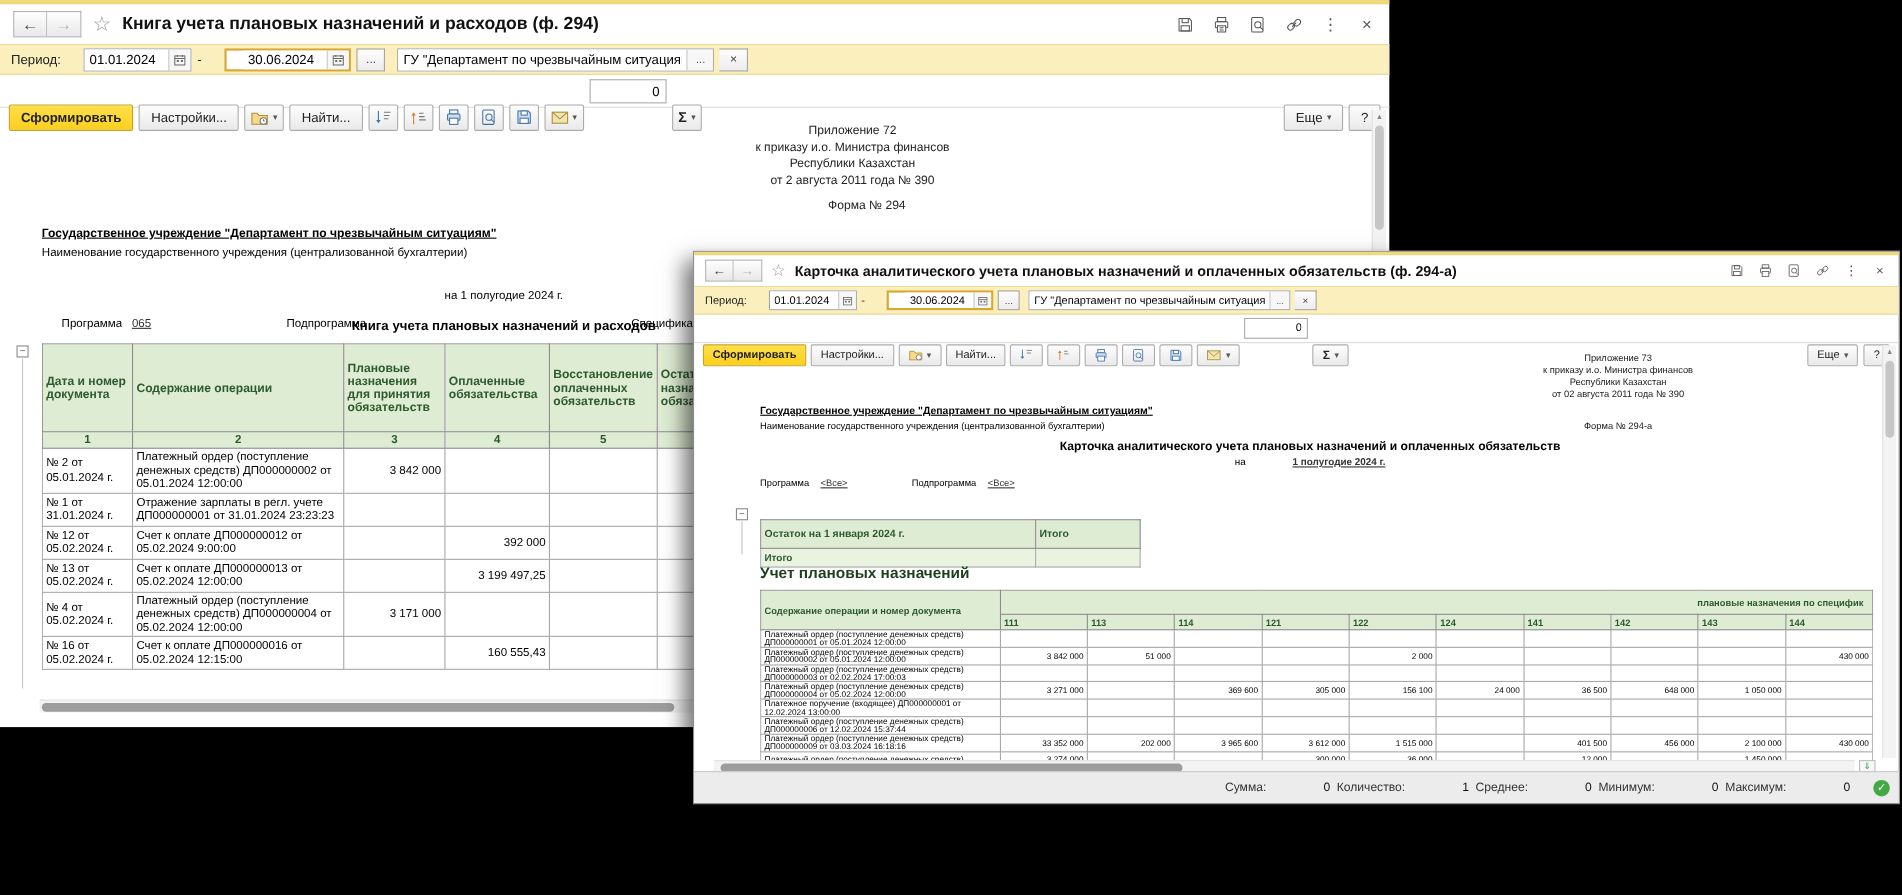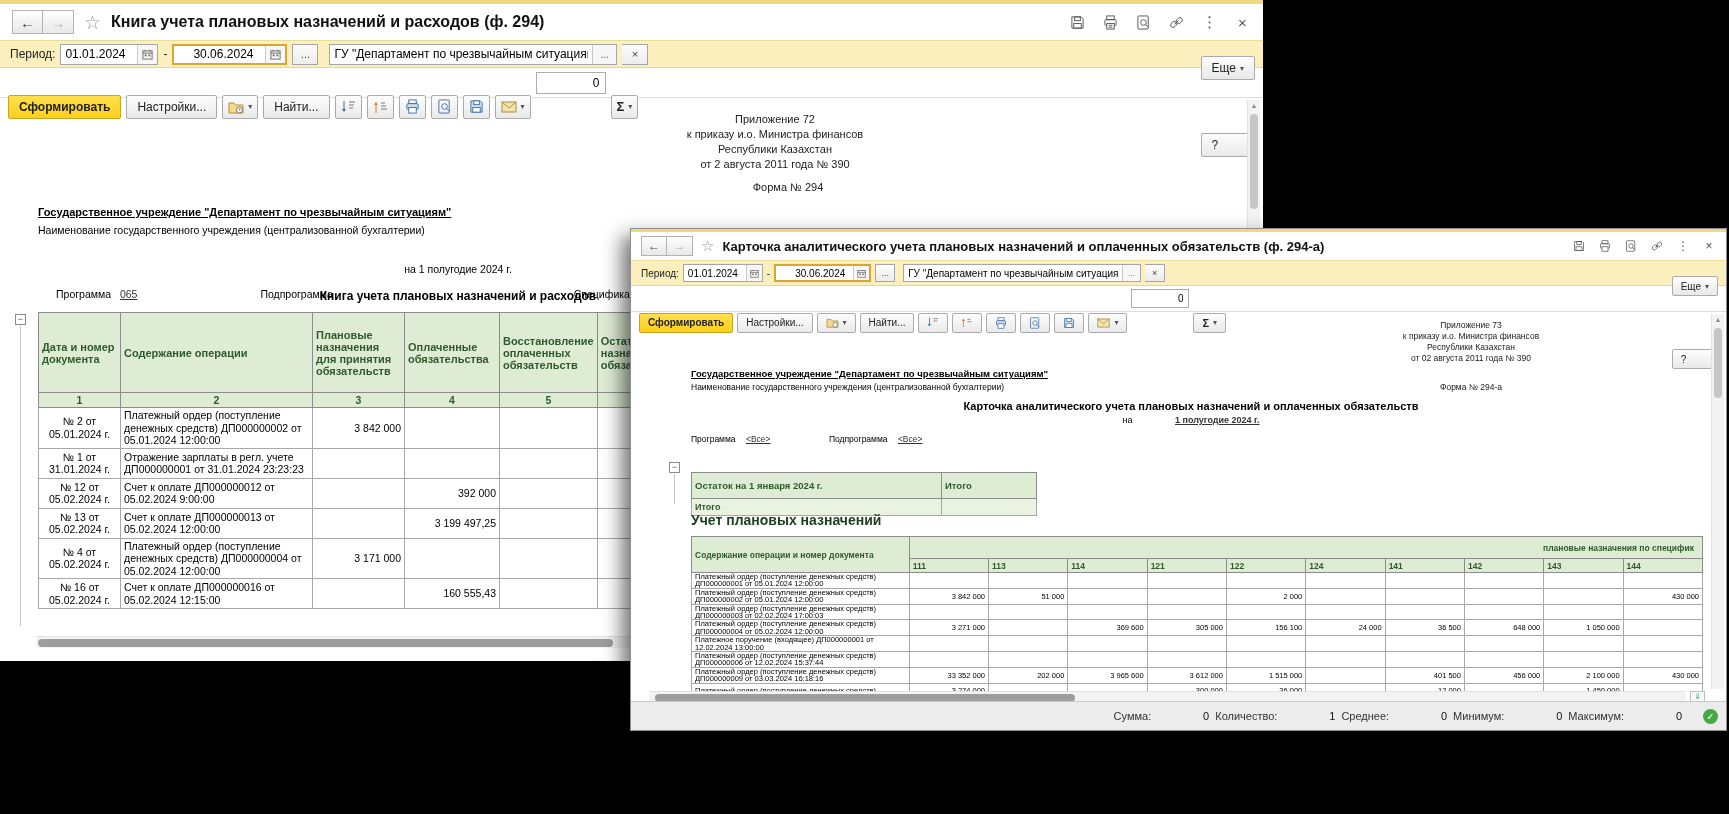--- a/index.html
+++ b/index.html
@@ -26,21 +26,21 @@
   .wicons { display:flex; align-items:center; gap:16px; color:#555; }
   .front-win .wicons { gap:12px; }
   .wicon { display:flex; align-items:center; justify-content:center; width:17px; height:17px; cursor:pointer; }
   .front-win .wicon { width:14px; height:14px; }
   .glyph { font-size:15px; color:#555; }
   .front-win .glyph { font-size:12px; }
 
   
   .period-row { background:#fbf0bd; border-top:1px solid #ecdC9a; border-bottom:1px solid #e6d694; display:flex; align-items:center; gap:5px; padding:0 10px; height:28px; font-size:12px; color:#222; }
   .front-win .period-row { height:26px; font-size:10px; gap:4px; }
-  .fieldwrap { display:flex; align-items:stretch; background:#fff; border:1px solid #a6a6a6; height:21px; }
+  .fieldwrap { display:flex; align-items:stretch; background:#fff; border:1px solid #a6a6a6; height:21px;margin-left:16px; }
   .front-win .fieldwrap { height:18px; }
   .fieldwrap.focused { border:2px solid #d9a62e;padding-left:15px; }
   .txtinp { border:none; outline:none; font-family:inherit; font-size:12px; padding:0 4px; width:76px; }
   .front-win .txtinp { font-size:10px; width:62px; }
   .calbtn { width:20px; border-left:1px solid #c9c9c9; background:#f7f7f7; display:flex; align-items:center; justify-content:center; cursor:pointer; }
   .front-win .calbtn { width:16px; }
   .orginp { width:262px; }
   .front-win .orginp { width:218px; }
   .sqbtn { min-width:26px; height:21px; border:1px solid #a6a6a6; background:linear-gradient(#fdfdfd,#ececec); display:flex; align-items:center; justify-content:center; font-size:11px; color:#444; cursor:pointer; }
   .front-win .sqbtn { min-width:20px; height:18px; font-size:9px; }
@@ -49,21 +49,21 @@
   
   .toolbar { display:flex; align-items:center; gap:5px; padding:0 8px; height:30px; border-bottom:1px solid #dcdcdc; }
   .front-win .toolbar { height:26px; gap:4px; }
   .btn { height:24px; padding:0 10px; border:1px solid #ababab; border-radius:2px; background:linear-gradient(#fdfdfd,#e9e9e9); font-family:inherit; font-size:12px; color:#222; display:flex; align-items:center; gap:4px; cursor:pointer; white-space:nowrap;margin-top:48px; }
   .front-win .btn { height:20px; font-size:10px; padding:0 8px; }
   .btn.primary { background:linear-gradient(#ffe04a,#fccf1d); border-color:#c7a41f; font-weight:bold; }
   .iconbtn { padding:0 5px; }
   .caret { font-size:8px; color:#555; }
   .cntinp { width:70px; text-align:right; height:22px; border:1px solid #ababab; font-size:12px; padding:0 5px; font-family:inherit; }
   .front-win .cntinp { width:58px; height:19px; font-size:10px; }
-  .tb-right { margin-left:auto; display:flex; gap:5px;flex-direction:column; }
+  .tb-right { margin-left:auto; display:flex; gap:5px; }
 
   
   .rpt-area { position:relative; overflow:hidden; }
   .back-win .rpt-area { height:550px; }
   .front-win .rpt-area { height:391px; }
   .groupbox { position:absolute; width:11px; height:11px; border:1px solid #8a8a8a; background:#fff; font-size:9px; line-height:8px; text-align:center; color:#555; z-index:3; }
   .gline { position:absolute; width:1px; background:#c4c4c4; z-index:2; }
   .rpt-content { position:absolute; overflow:hidden; color:#000; }
   .back-win .rpt-content { left:38px; top:0; width:1200px; height:536px; font-size:10.5px; }
   .front-win .rpt-content { left:60px; top:0; width:1012px; height:379px; font-size:8px; }
@@ -72,21 +72,21 @@
   .bold { font-weight:bold; }
   .u { text-decoration:underline; }
   .link { text-decoration:underline; color:#333; cursor:pointer;margin-left:40px; }
   .appx { line-height:15px; font-size:11px; color:#222; }
   .front-win .appx { line-height:11px; font-size:8.5px; }
 
   table.grid { border-collapse:collapse; table-layout:fixed; }
   table.grid th, table.grid td { border:1px solid #a8a8a8; overflow:hidden; padding:1px 3px; vertical-align:middle; }
   table.grid thead th { background:#dfecd4; color:#2d5a2d; font-weight:bold; border-color:#8b8b8b; text-align:left; }
   tr.numsrow td { background:#dfecd4; color:#2d5a2d; font-weight:bold; text-align:center; border-color:#8b8b8b; }
-  .c-doc { text-align:center; }
+  .c-doc { }
   .c-num { text-align:right; }
   .back-grid { font-size:10.5px; }
   .back-grid thead th { font-size:11px; height:80px; }
   .back-grid tr.numsrow td { height:15px; font-size:10.5px; padding:0 3px; }
   .back-grid tbody td { height:30px; line-height:12.5px; }
   .front-grid { font-size:8px; }
   .front-grid thead th { font-size:8.5px; }
   .front-grid .bannercell { text-align:right; padding-right:8px; height:22px; }
   .front-grid .codesrow th { height:14px; }
   .front-grid tbody td { height:15px; line-height:7.4px; font-size:7.5px; padding:0 3px; }

